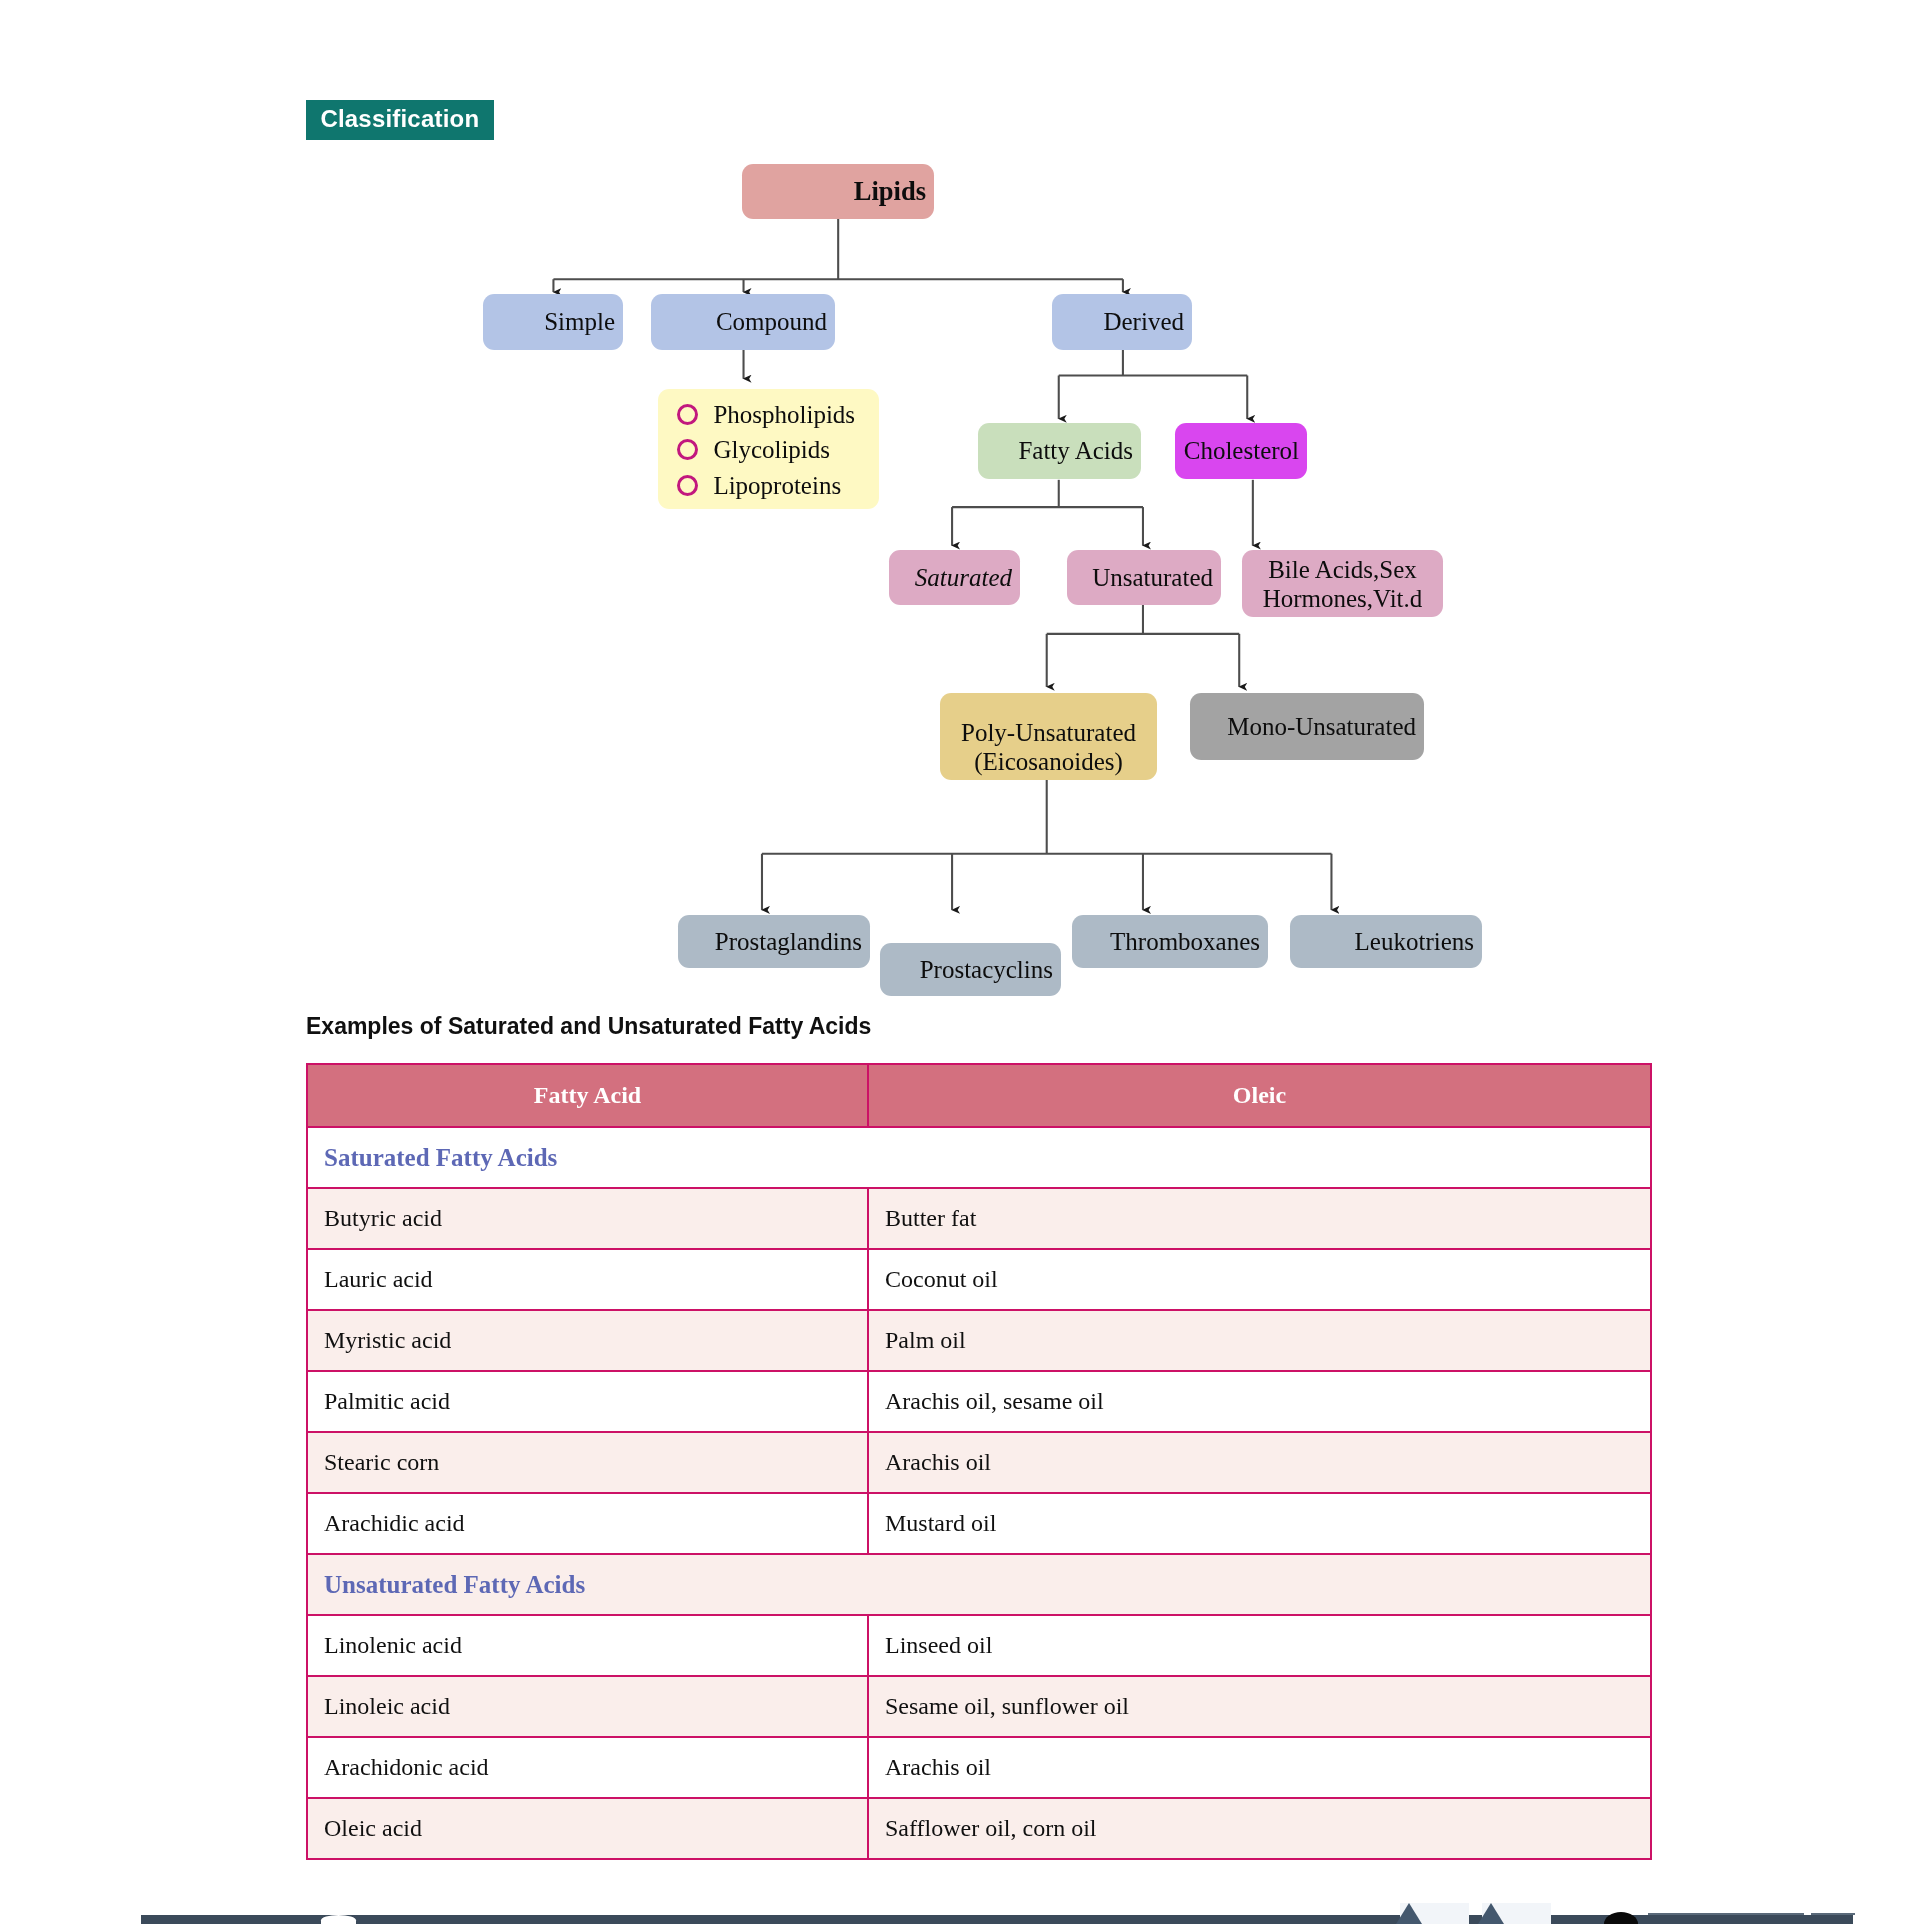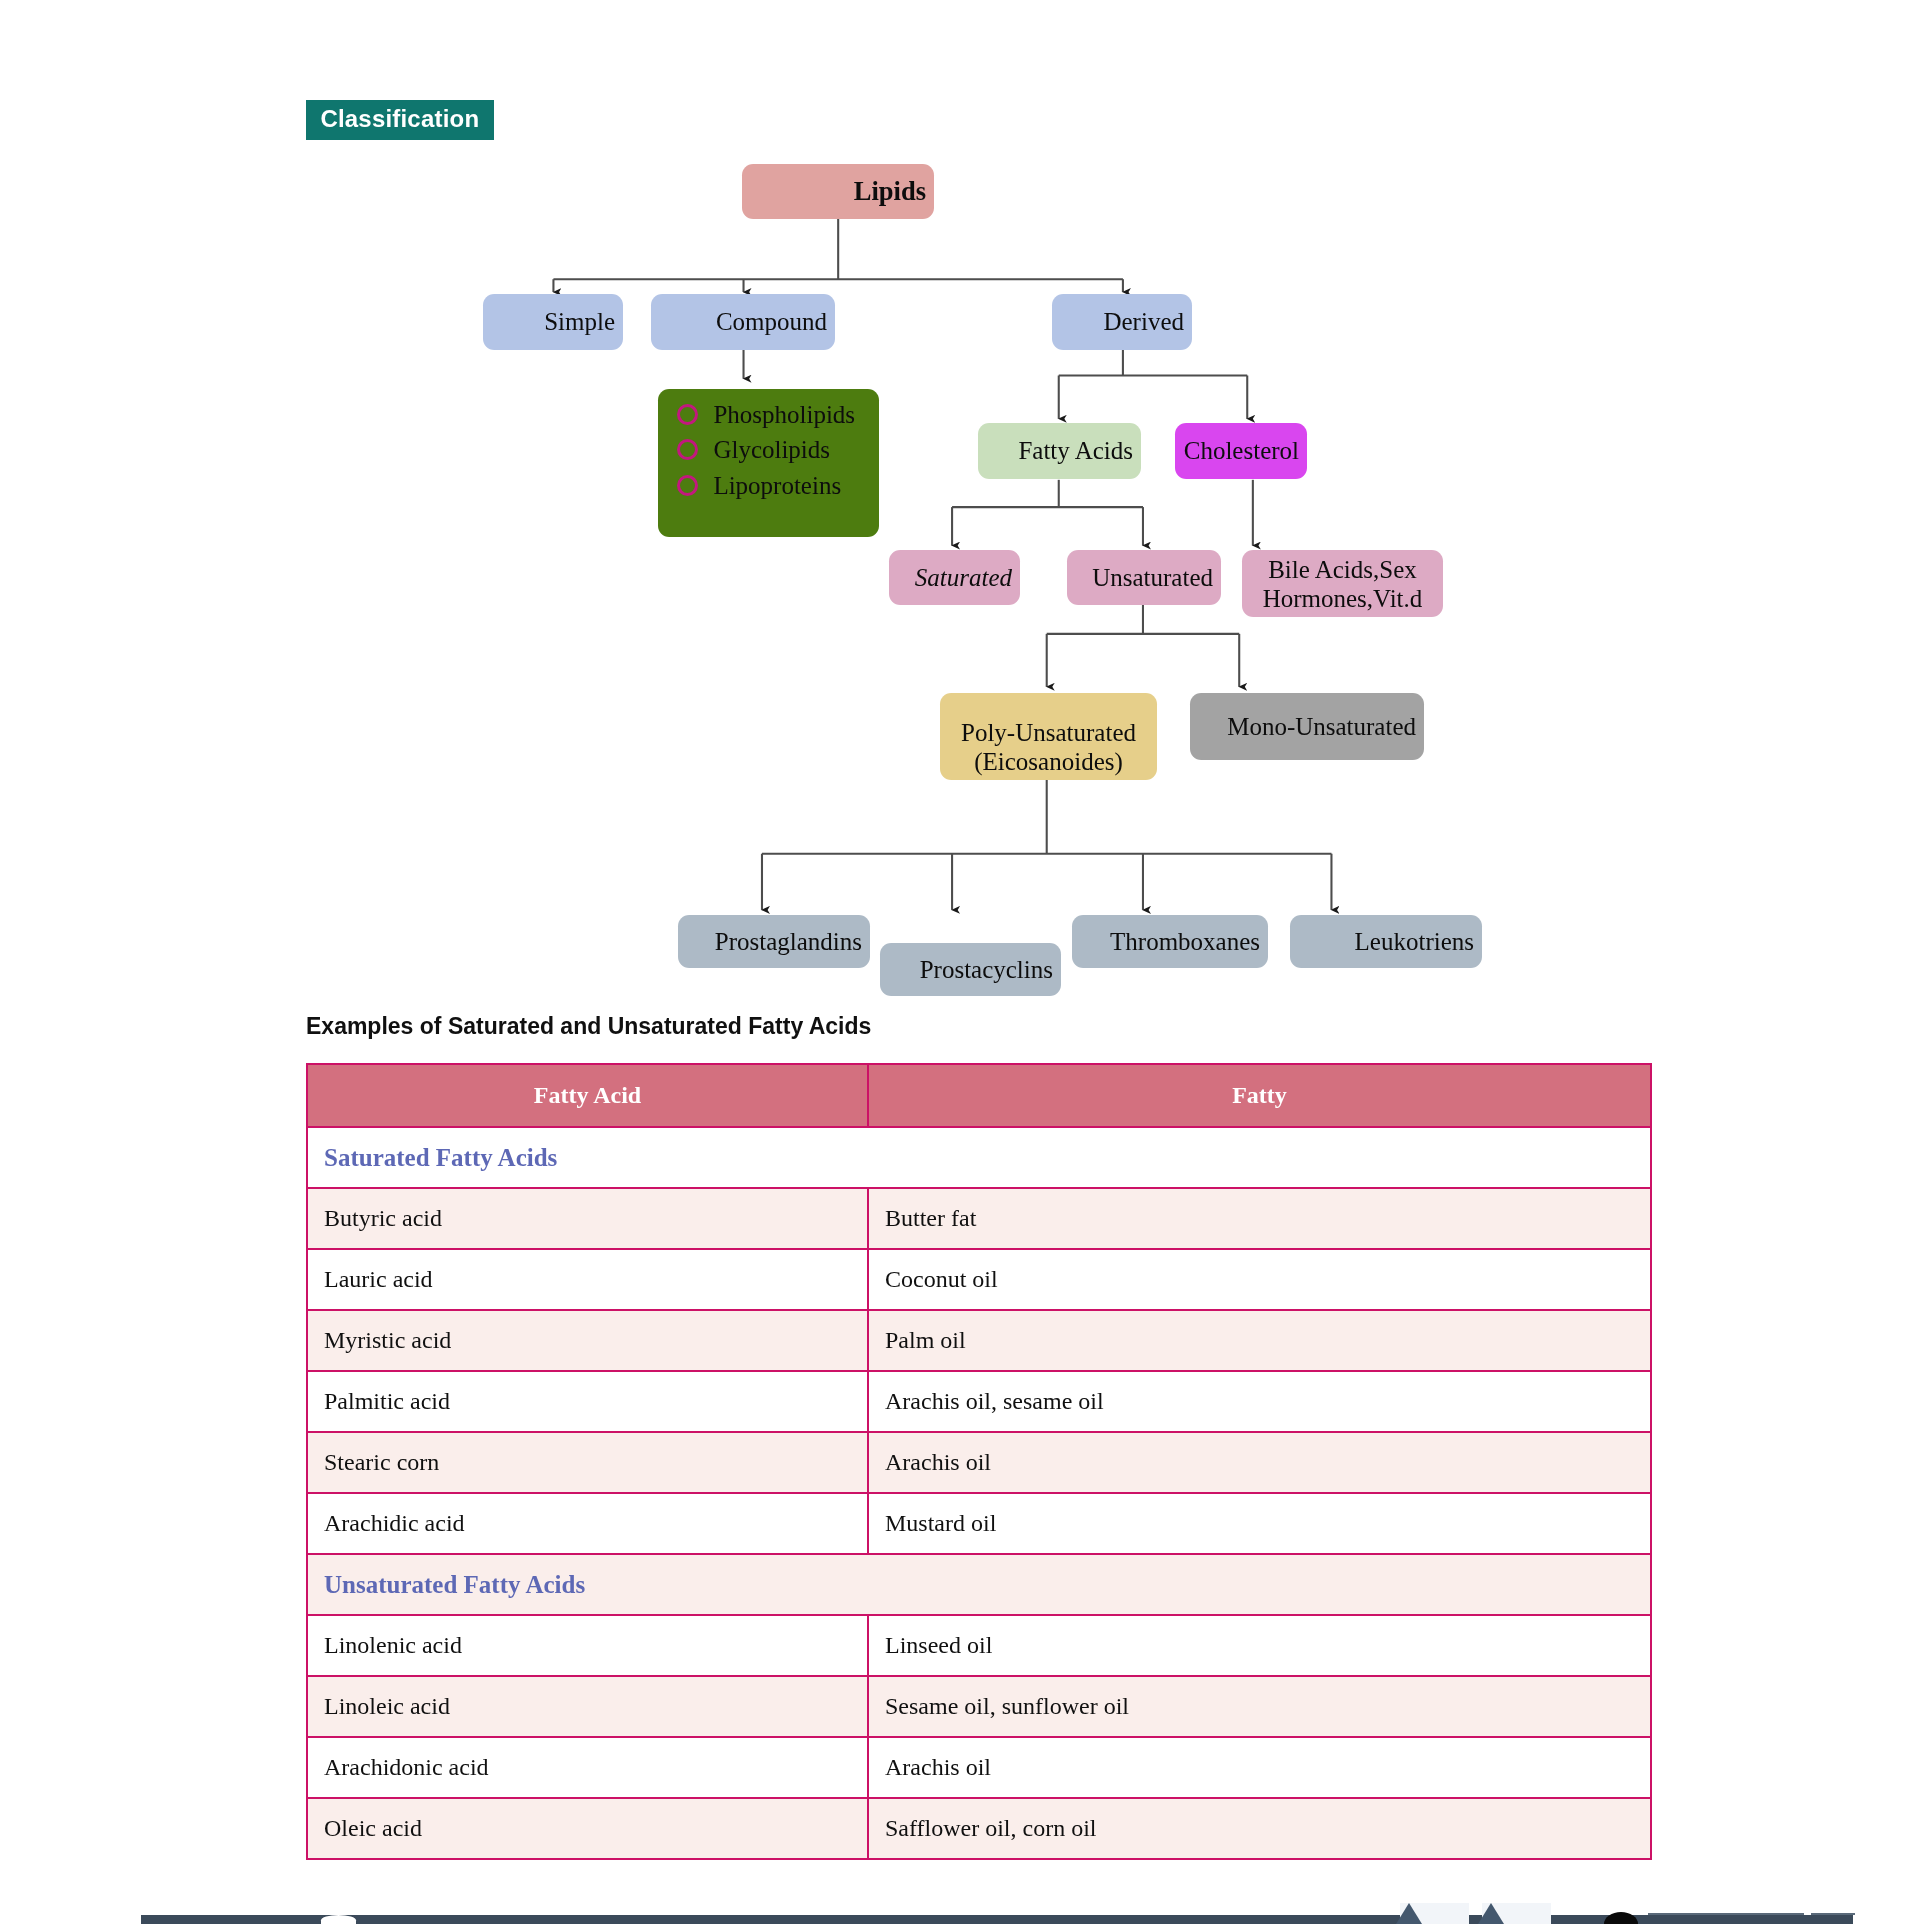--- a/index.html
+++ b/index.html
@@ -235,21 +235,21 @@
     </div>
 
     <div class="node" style="left:651px; top:294px; width:184px; height:56px; background:#b3c4e6;">
       <span>Compound</span>
     </div>
 
     <div class="node" style="left:1052px; top:294px; width:140px; height:56px; background:#b3c4e6;">
       <span>Derived</span>
     </div>
 
-    <div class="node listbox" style="left:658px; top:389px; width:221px; height:148px; background:#4d7c0f;">
+    <div class="node listbox" style="left:658px; top:389px; width:221px; height:120px; background:#fef9c3;">
       <div class="bullet-row">
         <span class="bullet-ring"></span>
         <span>Phospholipids</span>
       </div>
       <div class="bullet-row">
         <span class="bullet-ring"></span>
         <span>Glycolipids</span>
       </div>
       <div class="bullet-row">
         <span class="bullet-ring"></span>
@@ -307,21 +307,21 @@
   <div class="table-caption">Examples of Saturated and Unsaturated Fatty Acids</div>
 
   <table id="tbl">
     <colgroup>
         <col class="c1">
         <col class="c2">
       </colgroup>
     <thead>
       <tr>
         <th>Fatty Acid</th>
-        <th>Fatty</th>
+        <th>Oleic</th>
       </tr>
     </thead>
     <tbody>
       <tr class="sec-white">
         <td class="section" colspan="2">Saturated Fatty Acids</td>
       </tr>
       <tr class="alt">
         <td class="cell">Butyric acid</td>
         <td class="cell">Butter fat</td>
       </tr>

